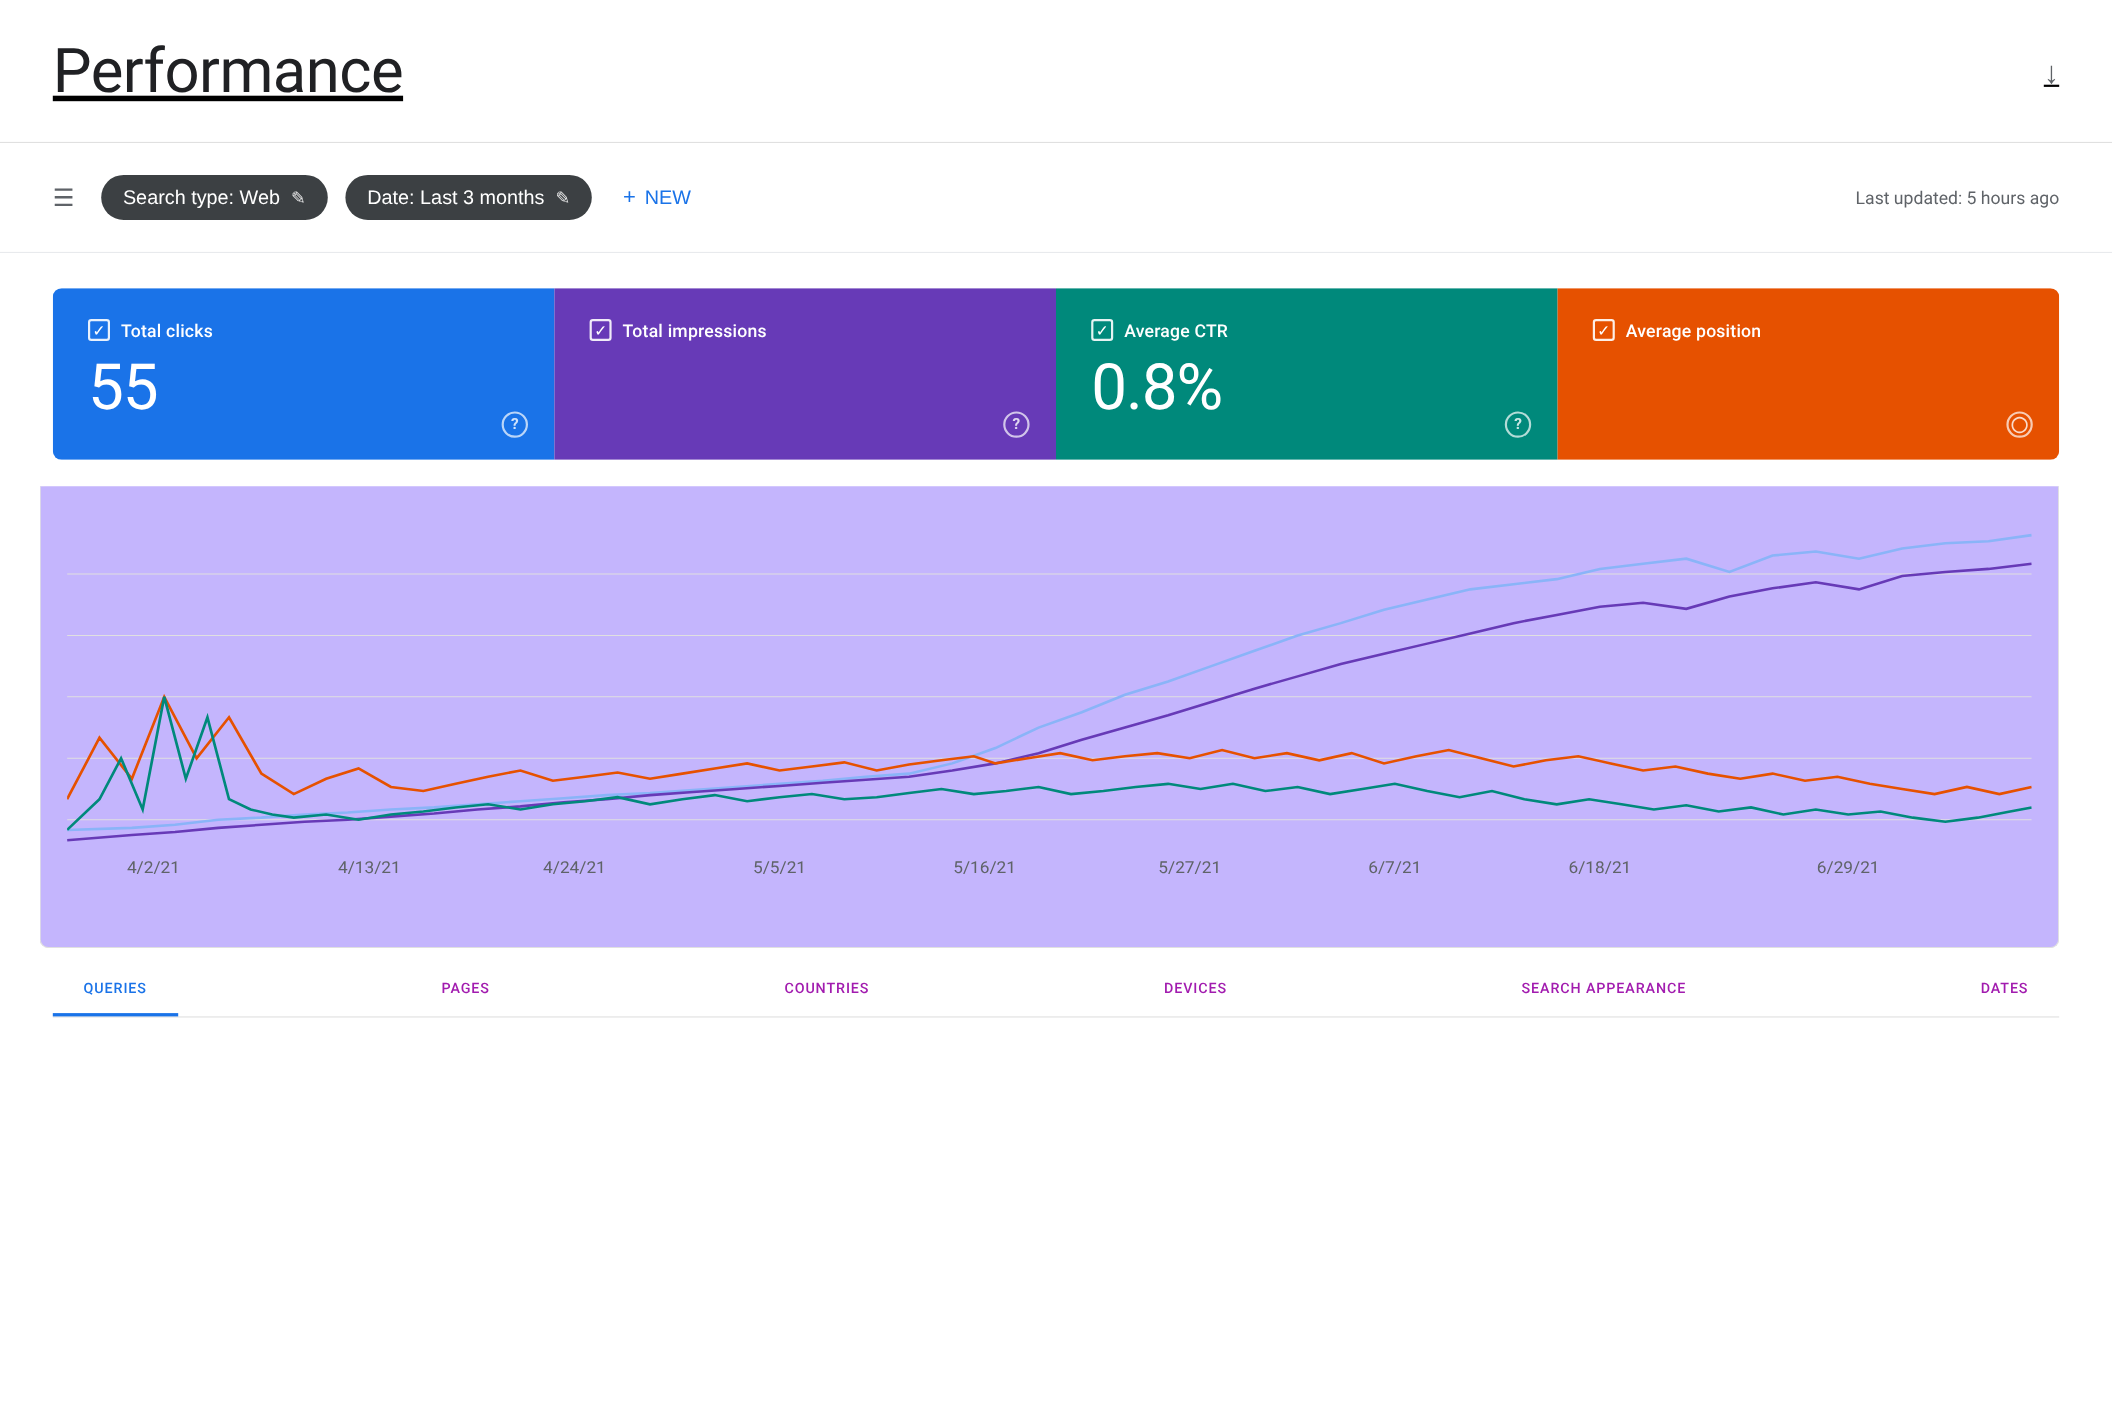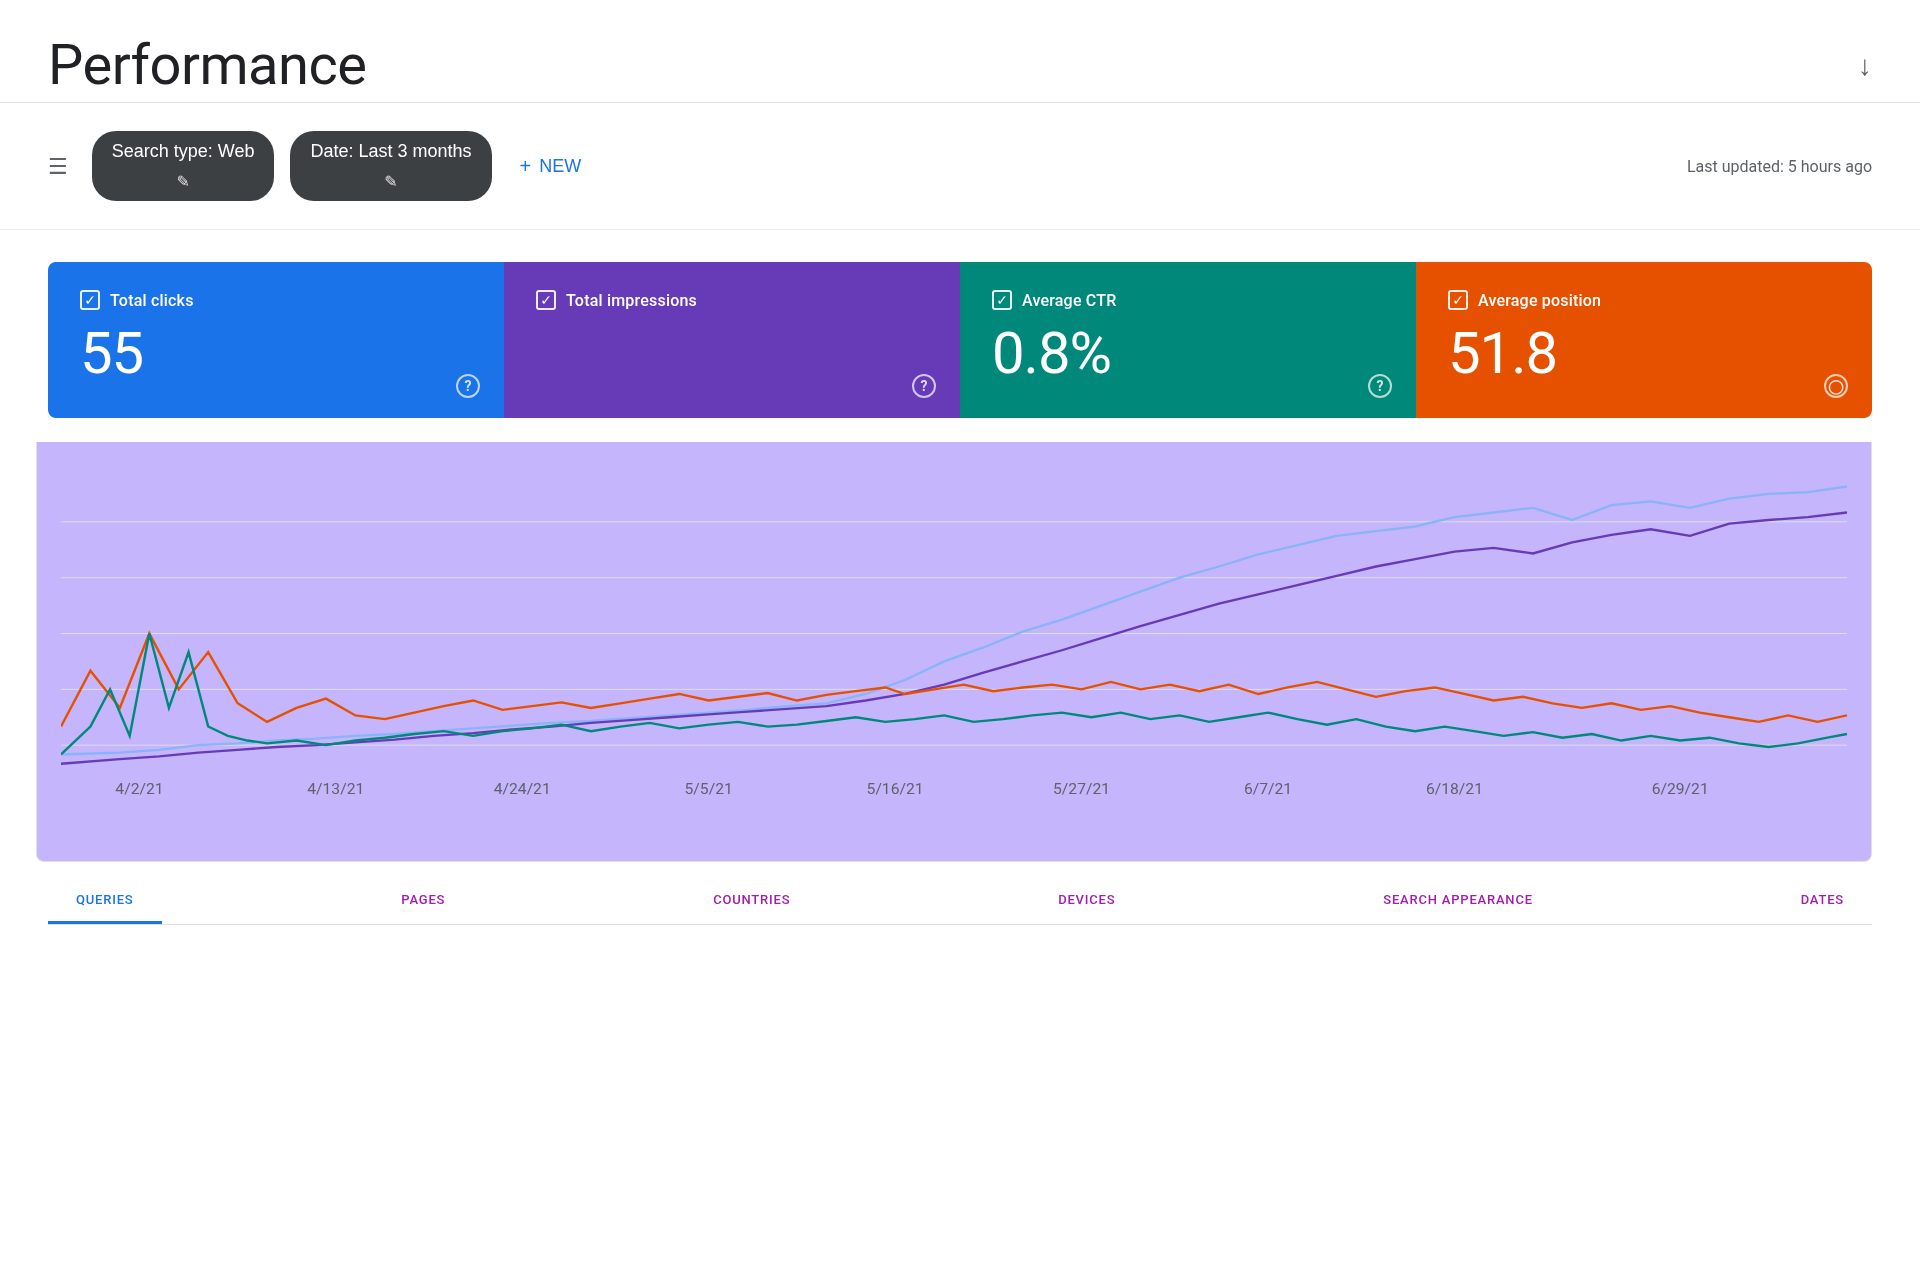--- a/index.html
+++ b/index.html
@@ -13,25 +13,26 @@
 
     .page-wrapper {
       background: #fff;
       width: 100%;
       min-height: 1281px;
       padding: 0;
     }
 
     
     .header {
-      padding: 32px 48px 4px 48px;
+      padding: 32px 48px 31px 48px;
       display: flex;
       align-items: center;
       justify-content: space-between;
       border-bottom: 1px solid #e0e0e0;
+      text-decoration: underline;
     }
 
     .page-title {
       font-size: 56px;
       font-weight: 400;
       color: #202124;
       letter-spacing: -0.5px;
     }
 
     .header-right {
@@ -57,31 +58,30 @@
 
     .filter-icon {
       font-size: 22px;
       color: #5f6368;
       cursor: pointer;
       margin-right: 8px;
     }
 
     .filter-btn {
       display: flex;
-      align-items: center;
+      align-items: flex-end;
       gap: 10px;
       background: #3c4043;
       color: #fff;
       border: none;
       border-radius: 24px;
       padding: 10px 20px;
       font-size: 18px;
       font-weight: 500;
       cursor: pointer;
-      flex-direction: column;
     }
 
     .filter-btn .edit-icon {
       font-size: 16px;
       opacity: 0.85;
     }
 
     .new-btn {
       display: flex;
       align-items: center;
@@ -268,21 +268,20 @@
       </div>
       <div class="metric-value">0.8%</div>
       <div class="metric-info">?</div>
     </div>
 
     <div class="metric-card position">
       <div class="metric-label-row">
         <div class="metric-checkbox">✓</div>
         <span class="metric-label">Average position</span>
       </div>
-      <div class="metric-value">51.8</div>
       <div class="metric-info">◯</div>
     </div>
 
   </div>
 
   <div class="chart-area">
     <svg class="chart-svg" viewBox="0 0 1820 360" preserveAspectRatio="none">
 
       <line x1="0" y1="60" x2="1820" y2="60" stroke="#e0e0e0" stroke-width="1"></line>
       <line x1="0" y1="120" x2="1820" y2="120" stroke="#e0e0e0" stroke-width="1"></line>

